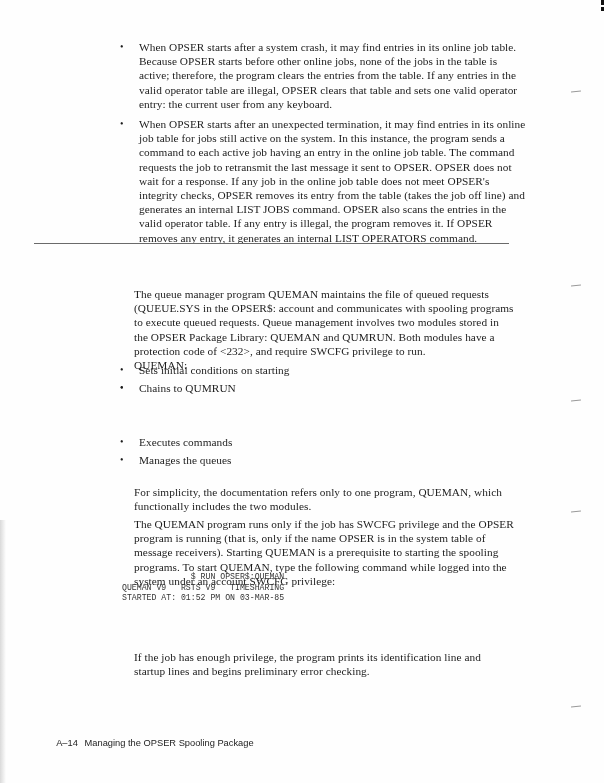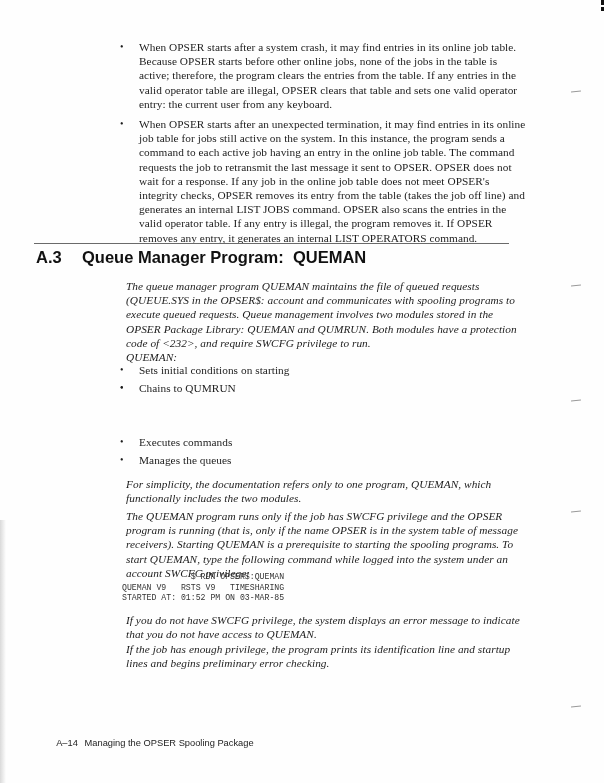--- a/index.html
+++ b/index.html
@@ -73,21 +73,21 @@
     }
     .section-number {
       display: inline-block;
       width: 46px;
     }
     .body-block {
       position: absolute;
       left: 122px;
       width: 404px;
     }
-    .body-block p { margin: 4px; font-style: italic; }
+    .body-block p { margin: 12px; }
     #intro-para { top: 275px; }
     #queman-label { top: 346px; }
     #queman-bullets { top: 363px; left: 118px; }
     #queman-bullets .bullet-item + .bullet-item { margin-top: 4px; }
     #qumrun-label { top: 418px; }
     #qumrun-bullets { top: 435px; left: 118px; }
     #qumrun-bullets .bullet-item + .bullet-item { margin-top: 4px; }
     #simplicity-para { top: 473px; }
     #running-para { top: 505px; }
     .code-block {
@@ -150,23 +150,20 @@
       <span>When OPSER starts after a system crash, it may find entries in its online job table. Because OPSER starts before other online jobs, none of the jobs in the table is active; therefore, the program clears the entries from the table. If any entries in the valid operator table are illegal, OPSER clears that table and sets one valid operator entry: the current user from any keyboard.</span>
     </li>
     <li class="bullet-item">
       <span class="bullet-dot">•</span>
       <span>When OPSER starts after an unexpected termination, it may find entries in its online job table for jobs still active on the system. In this instance, the program sends a command to each active job having an entry in the online job table. The command requests the job to retransmit the last message it sent to OPSER. OPSER does not wait for a response. If any job in the online job table does not meet OPSER's integrity checks, OPSER removes its entry from the table (takes the job off line) and generates an internal LIST JOBS command. OPSER also scans the entries in the valid operator table. If any entry is illegal, the program removes it. If OPSER removes any entry, it generates an internal LIST OPERATORS command.</span>
     </li>
   </ul>
 
   <div class="section-rule"></div>
 
-  <h2 class="section-heading">
-    <span class="section-number">A.3</span><span style="white-space:pre;">Queue Manager Program:  QUEMAN</span>
-  </h2>
 
   <div class="body-block serif-text" id="intro-para">
     <p>The queue manager program QUEMAN maintains the file of queued requests (QUEUE.SYS in the OPSER$: account and communicates with spooling programs to execute queued requests. Queue management involves two modules stored in the OPSER Package Library: QUEMAN and QUMRUN. Both modules have a protection code of &lt;232&gt;, and require SWCFG privilege to run.</p>
   </div>
 
   <div class="body-block serif-text" id="queman-label">
     <p>QUEMAN:</p>
   </div>
 
   <ul class="bullet-list serif-text" id="queman-bullets">
@@ -200,23 +197,20 @@
   </div>
 
   <div class="body-block serif-text" id="simplicity-para">
     <p>For simplicity, the documentation refers only to one program, QUEMAN, which functionally includes the two modules.</p>
   </div>
 
   <pre class="code-block"><span>$ RUN OPSER$:QUEMAN</span>
 <span>QUEMAN V9   RSTS V9   TIMESHARING</span>
 <span>STARTED AT: 01:52 PM ON 03-MAR-85</span></pre>
 
-  <div class="body-block serif-text" id="no-priv-para">
-    <p>If you do not have SWCFG privilege, the system displays an error message to indicate that you do not have access to QUEMAN.</p>
-  </div>
 
   <div class="body-block serif-text" id="enough-priv-para">
     <p>If the job has enough privilege, the program prints its identification line and startup lines and begins preliminary error checking.</p>
   </div>
 
   <div class="footer">
     <span class="footer-page">A–14</span>
     <span>Managing the OPSER Spooling Package</span>
   </div>
 

